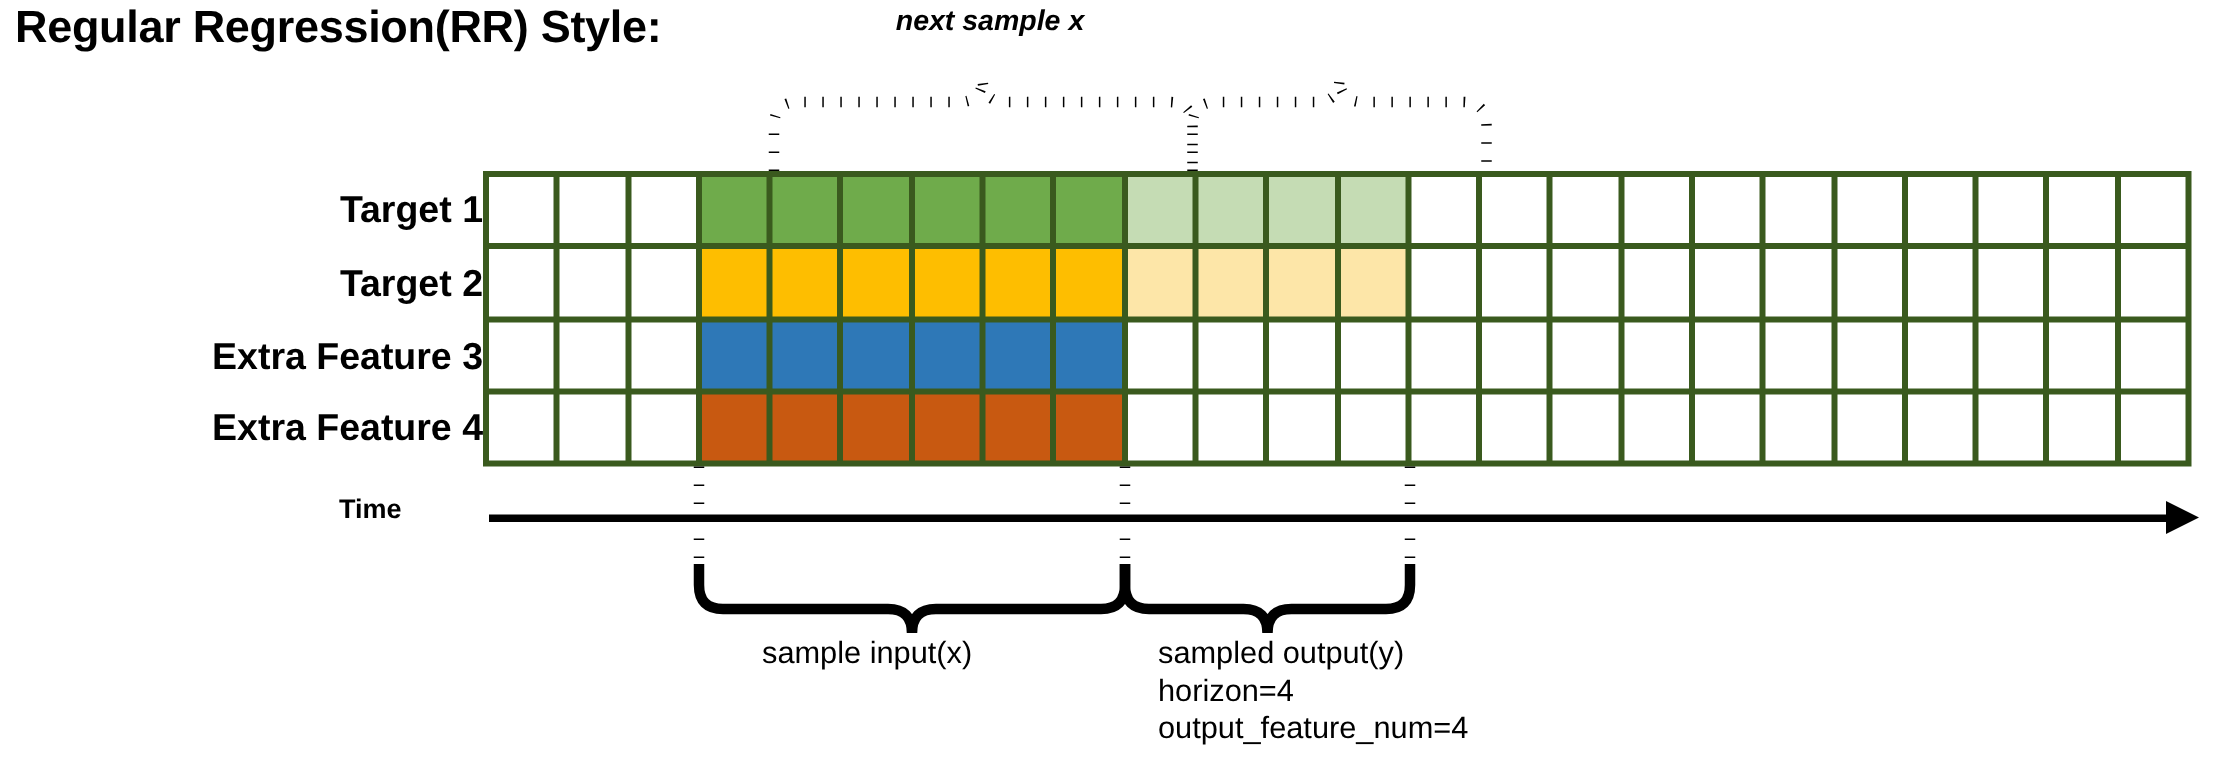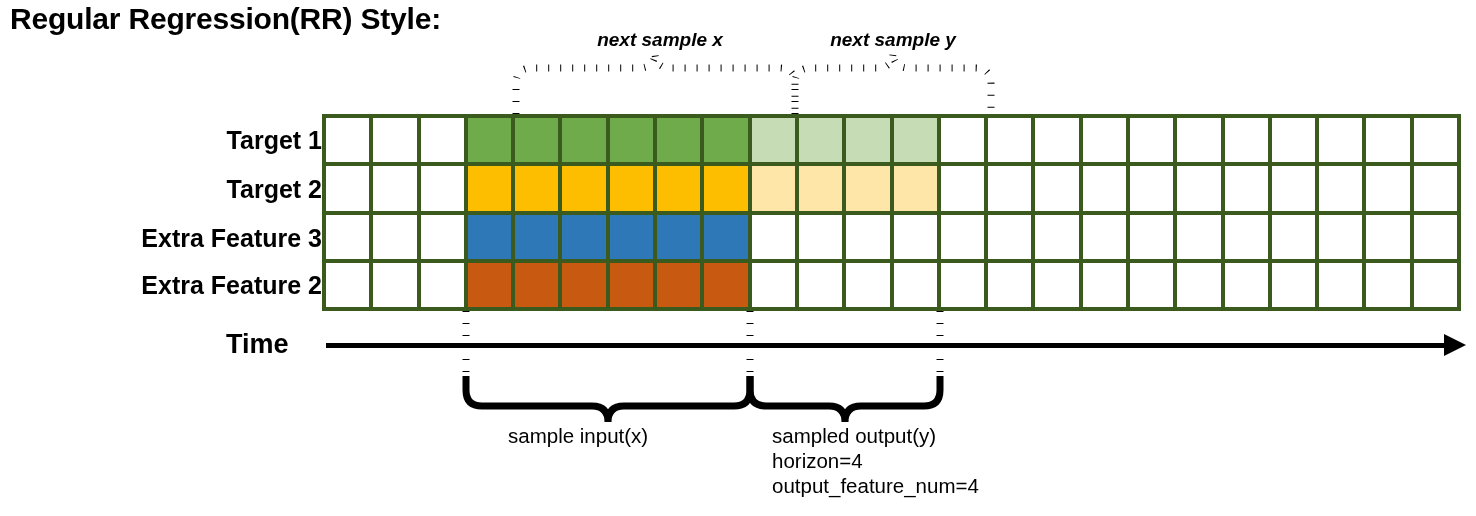--- a/index.html
+++ b/index.html
@@ -35,21 +35,20 @@
   }
 
   
   .top-brace-label {
     position: absolute;
     font-size: 19px;
     font-style: italic;
     font-weight: bold;
     white-space: nowrap;
     text-align: center;
-    margin-top: 25px;
   }
   #label-next-sample-x { left: 580px; top: 4px; width: 160px; }
   #label-next-sample-y { left: 818px; top: 4px; width: 150px; }
 
   
   .row-label {
     position: absolute;
     right: 1154px;       
     font-size: 25px;
     font-weight: bold;
@@ -73,21 +72,21 @@
     padding: 4px;
     box-sizing: border-box;
   }
   .cell { background: #ffffff; }
 
   
   #time-label {
     position: absolute;
     left: 226px;
     top: 329px;
-    font-size: 27px;
+    font-size: 18px;
     font-weight: bold;
     white-space: nowrap;
   }
   #time-axis-line {
     position: absolute;
     left: 326px;
     top: 343px;
     width: 1124px;
     height: 5px;
     background: #000000;
@@ -122,26 +121,25 @@
   }
 </style>
 </head>
 <body>
 
 <div id="diagram-root">
 
   <div id="page-title">Regular Regression(RR) Style:</div>
 
   <div class="top-brace-label" id="label-next-sample-x">next sample x</div>
-  <div class="top-brace-label" id="label-next-sample-y">next sample y</div>
 
   <div class="row-label" style="top:128px;">Target 1</div>
   <div class="row-label" style="top:177px;margin-left:46px;">Target 2</div>
   <div class="row-label" style="top:226px;">Extra Feature 3</div>
-  <div class="row-label" style="top:273px;">Extra Feature 2</div>
+  <div class="row-label" style="top:273px;">Extra Feature 4</div>
 
   <div id="grid">
       <div class="cell" style="background: rgb(255, 255, 255);"></div>
       <div class="cell" style="background: rgb(255, 255, 255);"></div>
       <div class="cell" style="background: rgb(255, 255, 255);"></div>
       <div class="cell" style="background: rgb(111, 171, 75);"></div>
       <div class="cell" style="background: rgb(111, 171, 75);"></div>
       <div class="cell" style="background: rgb(111, 171, 75);"></div>
       <div class="cell" style="background: rgb(111, 171, 75);"></div>
       <div class="cell" style="background: rgb(111, 171, 75);"></div>

